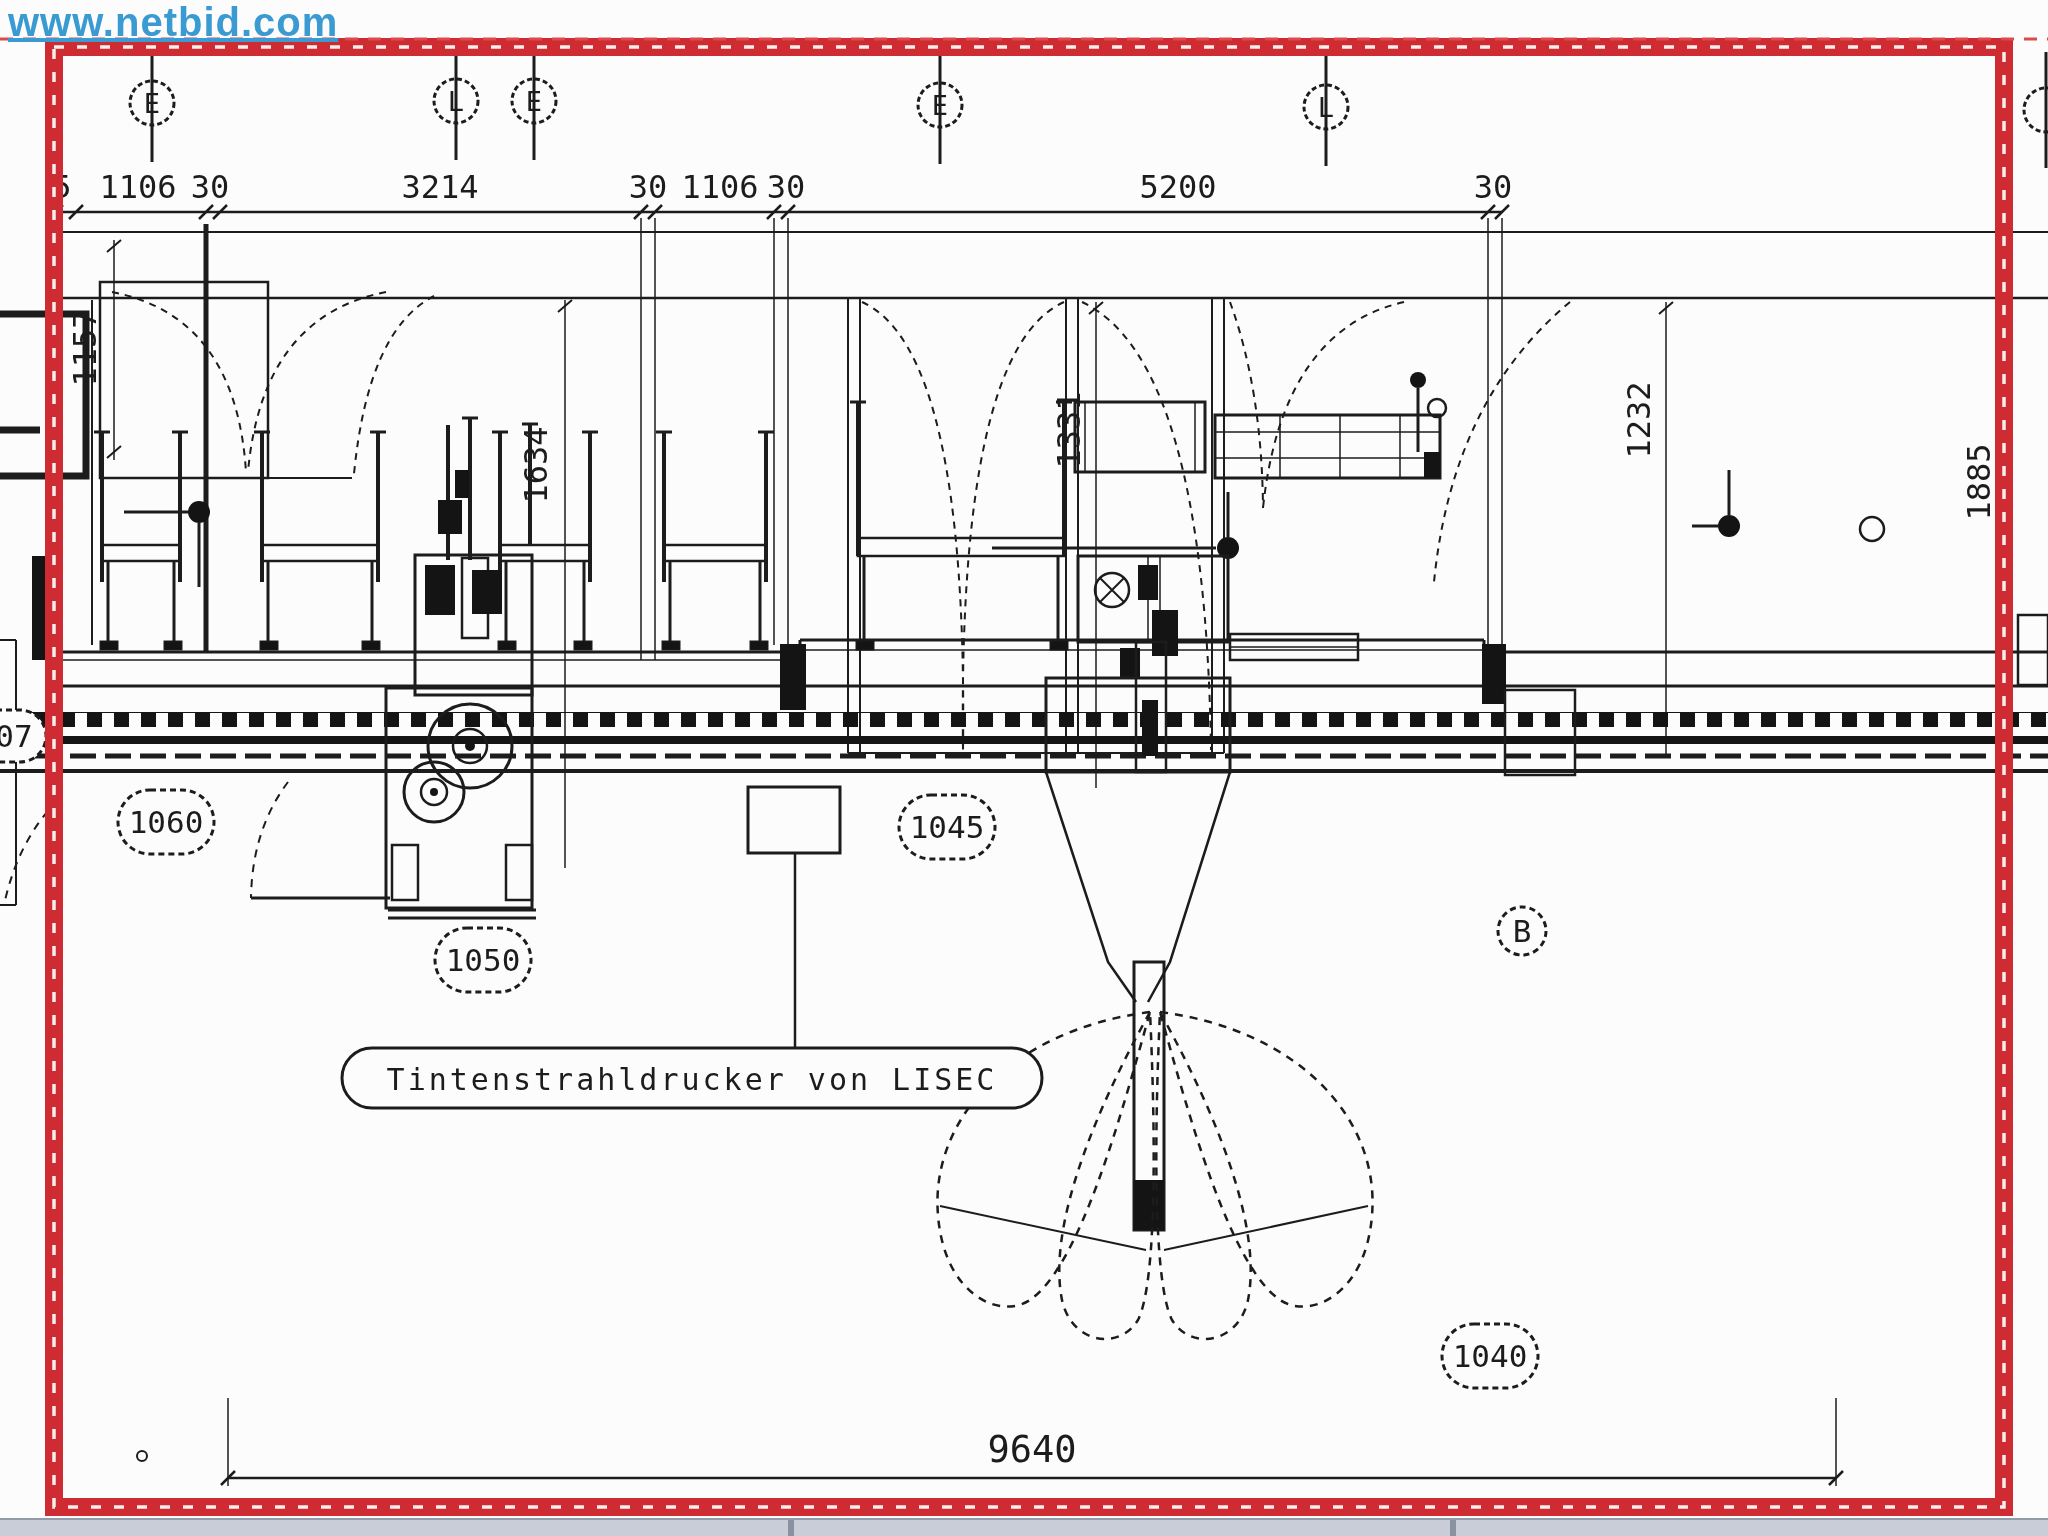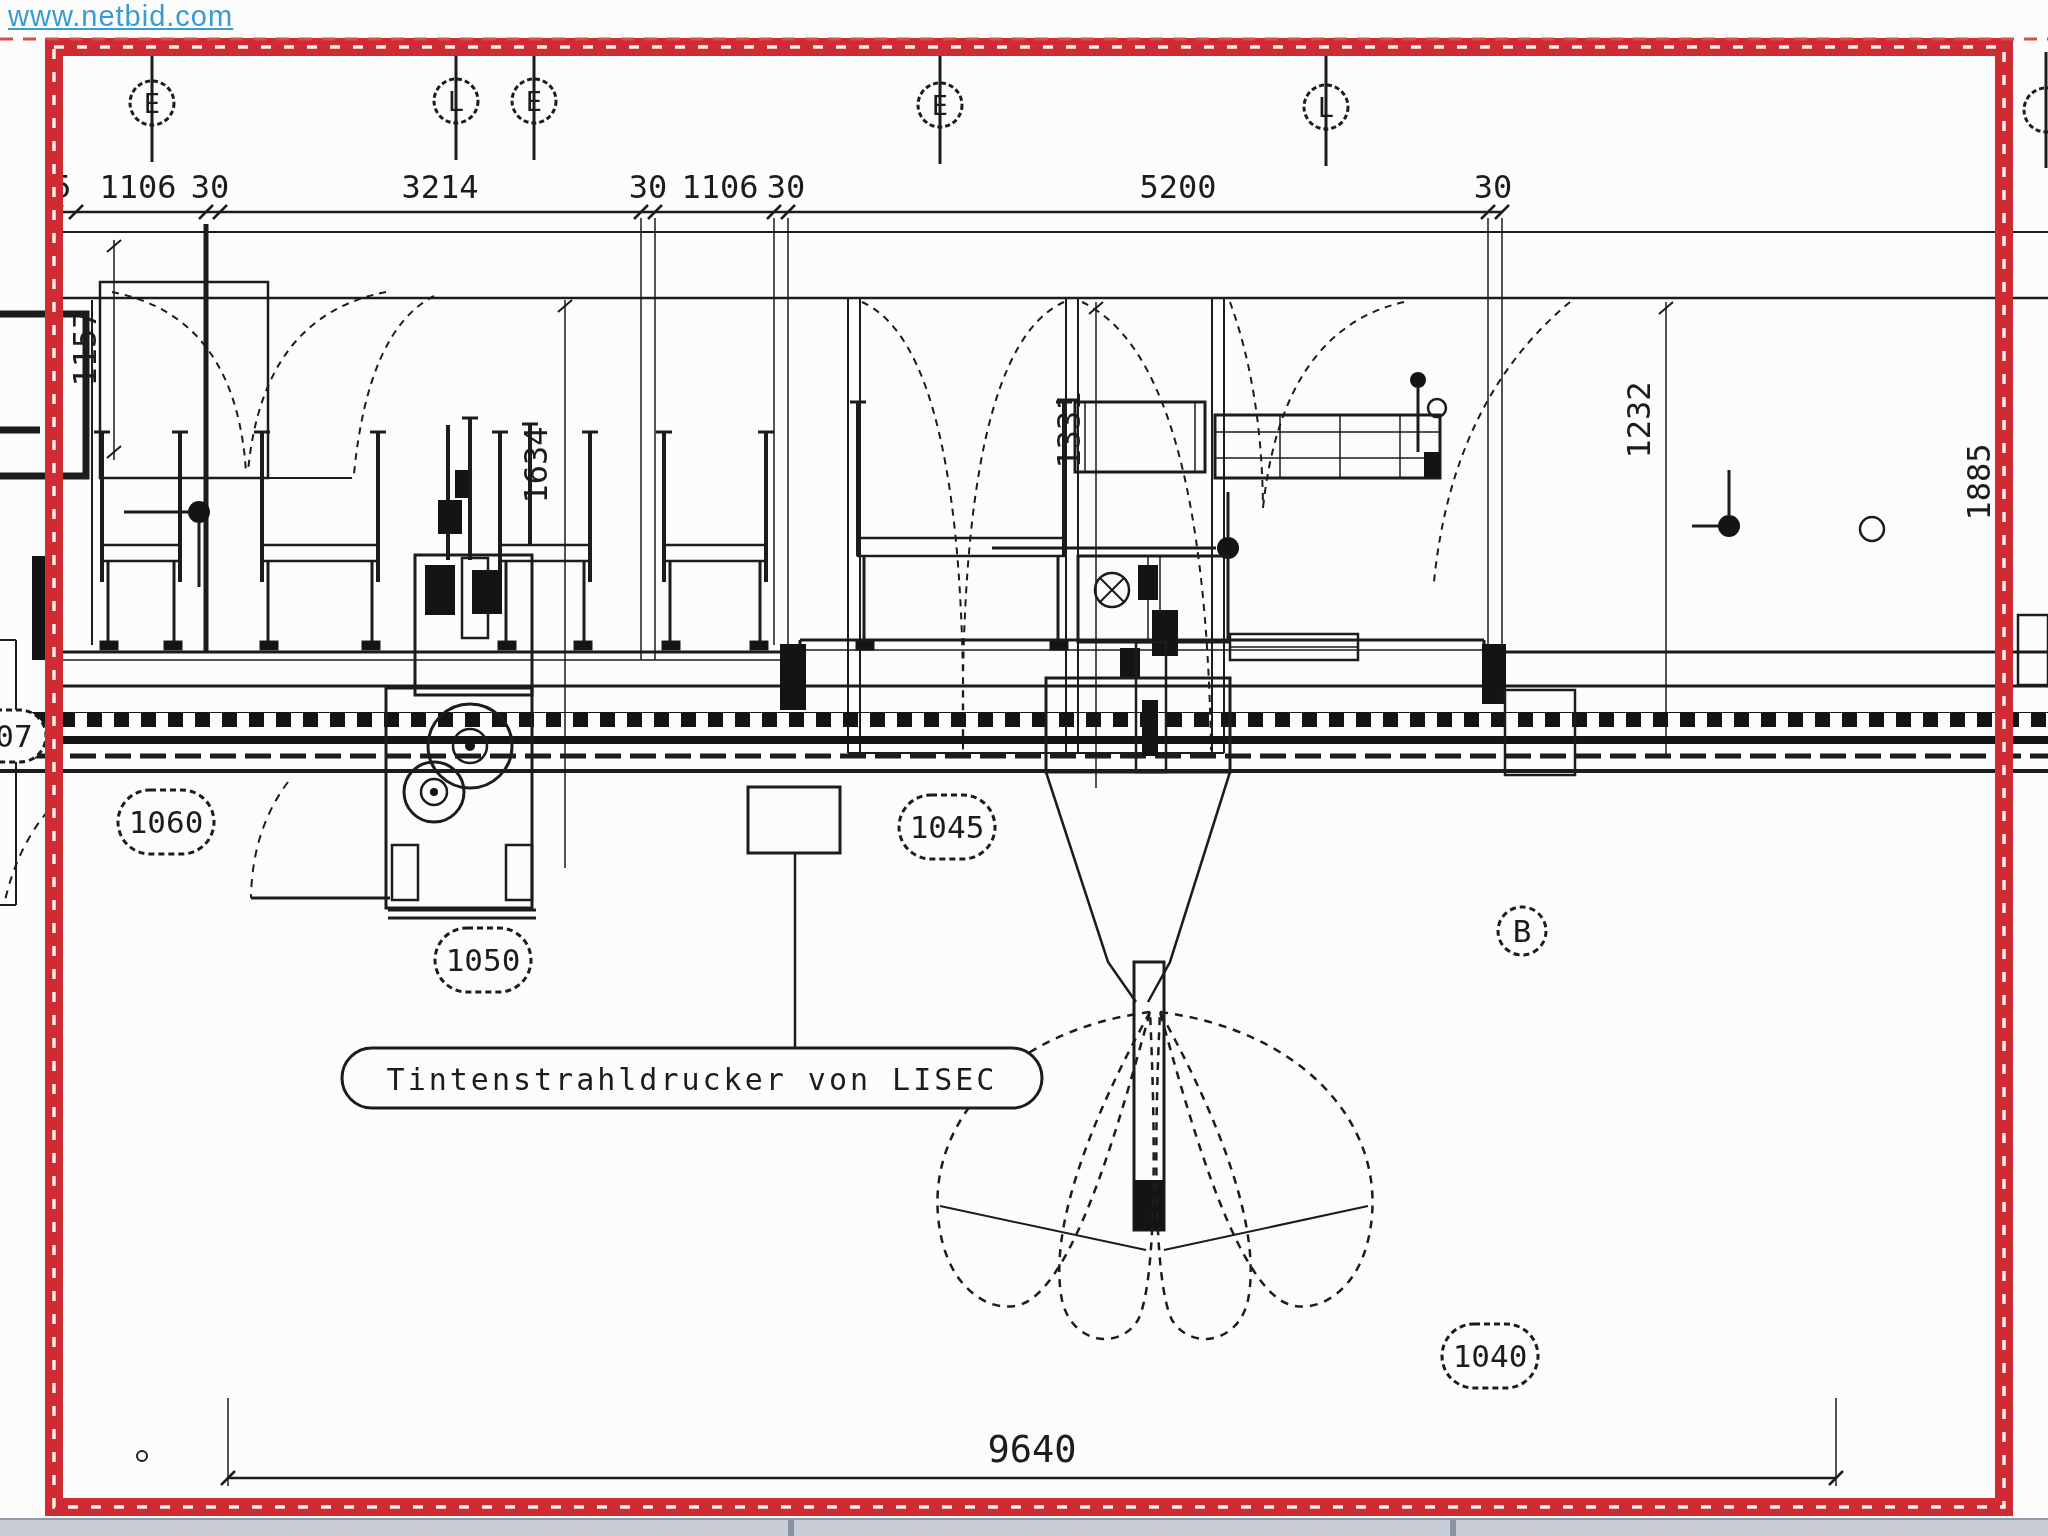--- a/index.html
+++ b/index.html
@@ -1,20 +1,20 @@
 <!DOCTYPE html>
 <html><head>
 <meta charset="utf-8">
 <style>
   html,body{margin:0;padding:0;background:#e8e8e8;}
   .stage{position:relative;width:2048px;height:1536px;background:#fcfcfc;overflow:hidden;
          font-family:"DejaVu Sans Mono", monospace;}
   .stage svg{position:absolute;left:0;top:0;}
   .watermark{position:absolute;left:8px;top:0px;font-family:"Liberation Sans",sans-serif;
-             font-weight:normal;font-size:29px;color:#3a9ad2;text-decoration:underline;
+             font-weight:bold;font-size:40px;color:#3a9ad2;text-decoration:underline;
              letter-spacing:1px;z-index:30;}
   .bottombar{position:absolute;left:0;bottom:0;width:2048px;height:16px;background:#c9cdd7;
              border-top:2px solid #939aa8;z-index:25;}
   .bottombar .sep{position:absolute;top:0;width:6px;height:16px;background:#8a92a2;}
   .cadtext{fill:#1c1c1c;}
   .dimnum{font-size:32px;}
   .ovalnum{font-size:31px;}
   .bubltr{font-size:27px;}
   .ln{stroke:#1c1c1c;fill:none;}
 </style>

